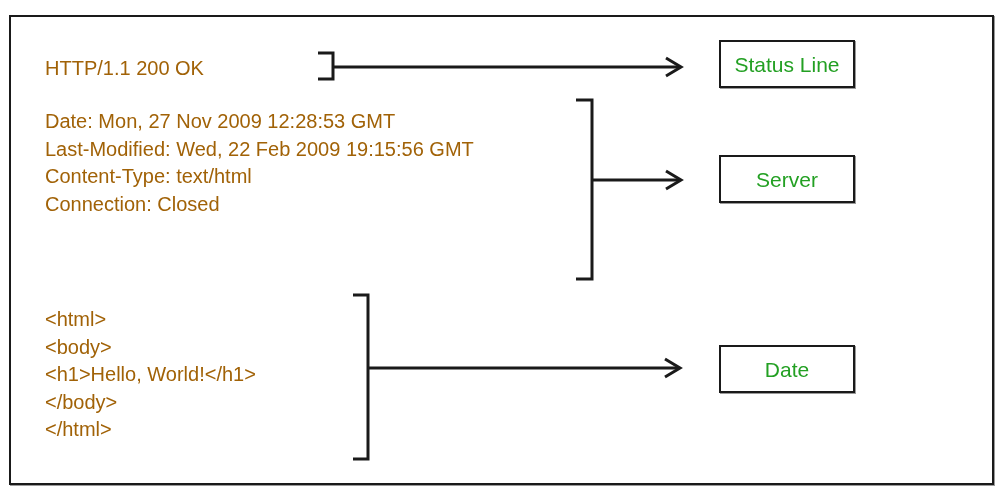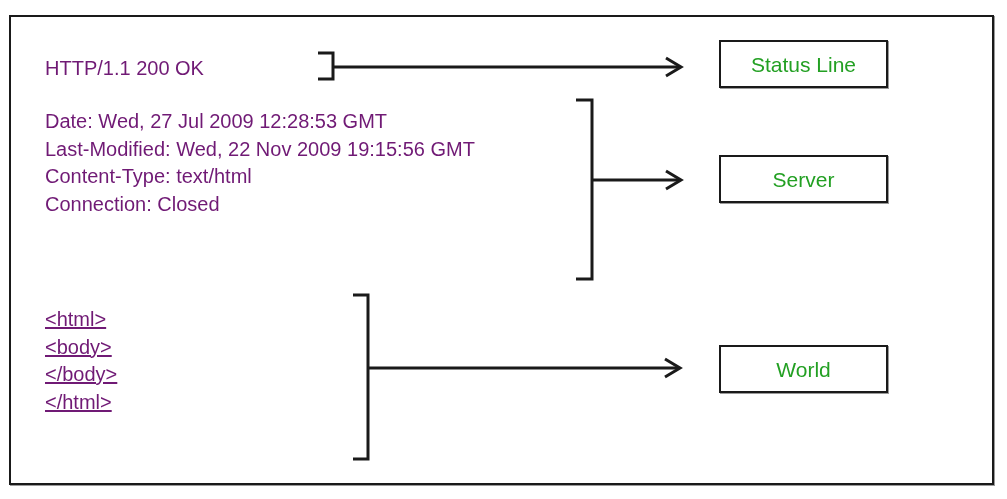--- a/index.html
+++ b/index.html
@@ -21,48 +21,48 @@
     top: 15px;
     width: 985px;
     height: 470px;
     border: 2px solid #1a1a1a;
     box-sizing: border-box;
     background: #ffffff;
     box-shadow: 1px 1px 0 #9a9a9a;
   }
   .green-text {
     position: absolute;
-    color: #701a75;
+    color: #a16207;
     font-size: 20px;
     line-height: 27.6px;
     white-space: pre;
   }
   .status-text  { left: 45px; top: 55px;  }
   .headers-text { left: 45px; top: 108px; }
-  .body-text    { left: 45px; top: 306px; text-decoration: underline; }
+  .body-text    { left: 45px; top: 306px; }
 
   .connector-svg {
     position: absolute;
     left: 0;
     top: 0;
     width: 1007px;
     height: 499px;
   }
   .connector-svg path {
     fill: none;
     stroke: #1a1a1a;
     stroke-width: 3;
     stroke-linejoin: miter;
     stroke-linecap: butt;
   }
 
   .label-box {
     position: absolute;
     left: 719px;
-    width: 169px;
+    width: 136px;
     height: 48px;
     box-sizing: border-box;
     border: 2px solid #1a1a1a;
     background: #ffffff;
     box-shadow: 1px 1px 0 #9a9a9a;
     display: flex;
     align-items: center;
     justify-content: center;
   }
   .label-box span {
@@ -75,23 +75,23 @@
   .box-body    { top: 345px; }
 </style>
 </head>
 <body>
 
 <div class="canvas">
   <div class="frame"></div>
 
   <div class="green-text status-text">HTTP/1.1 200 OK</div>
 
-  <div class="green-text headers-text"><div>Date: Wed, 27 Jul 2009 12:28:53 GMT</div><div>Last-Modified: Wed, 22 Nov 2009 19:15:56 GMT</div><div>Content-Type: text/html</div><div>Connection: Closed</div></div>
+  <div class="green-text headers-text"><div>Date: Mon, 27 Nov 2009 12:28:53 GMT</div><div>Last-Modified: Wed, 22 Feb 2009 19:15:56 GMT</div><div>Content-Type: text/html</div><div>Connection: Closed</div></div>
 
-  <div class="green-text body-text"><div>&lt;html&gt;</div><div>&lt;body&gt;</div><div>&lt;/body&gt;</div><div>&lt;/html&gt;</div></div>
+  <div class="green-text body-text"><div>&lt;html&gt;</div><div>&lt;body&gt;</div><div>&lt;h1&gt;Hello, World!&lt;/h1&gt;</div><div>&lt;/body&gt;</div><div>&lt;/html&gt;</div></div>
 
   <svg class="connector-svg" viewBox="0 0 1007 499" xmlns="http://www.w3.org/2000/svg">
 
     <path d="M318 53 L333 53 L333 79 L318 79"></path>
     <path d="M333 67 L679 67"></path>
     <path d="M666 58 L681 67 L666 76"></path>
 
     <path d="M576 100 L592 100 L592 279 L576 279"></path>
     <path d="M592 180 L679 180"></path>
     <path d="M666 171 L681 180 L666 189"></path>
@@ -103,15 +103,15 @@
 
   <div class="label-box box-status">
     <span>Status Line</span>
   </div>
 
   <div class="label-box box-headers">
     <span>Server</span>
   </div>
 
   <div class="label-box box-body">
-    <span>World</span>
+    <span>Date</span>
   </div>
 </div>
 
 </body></html>

